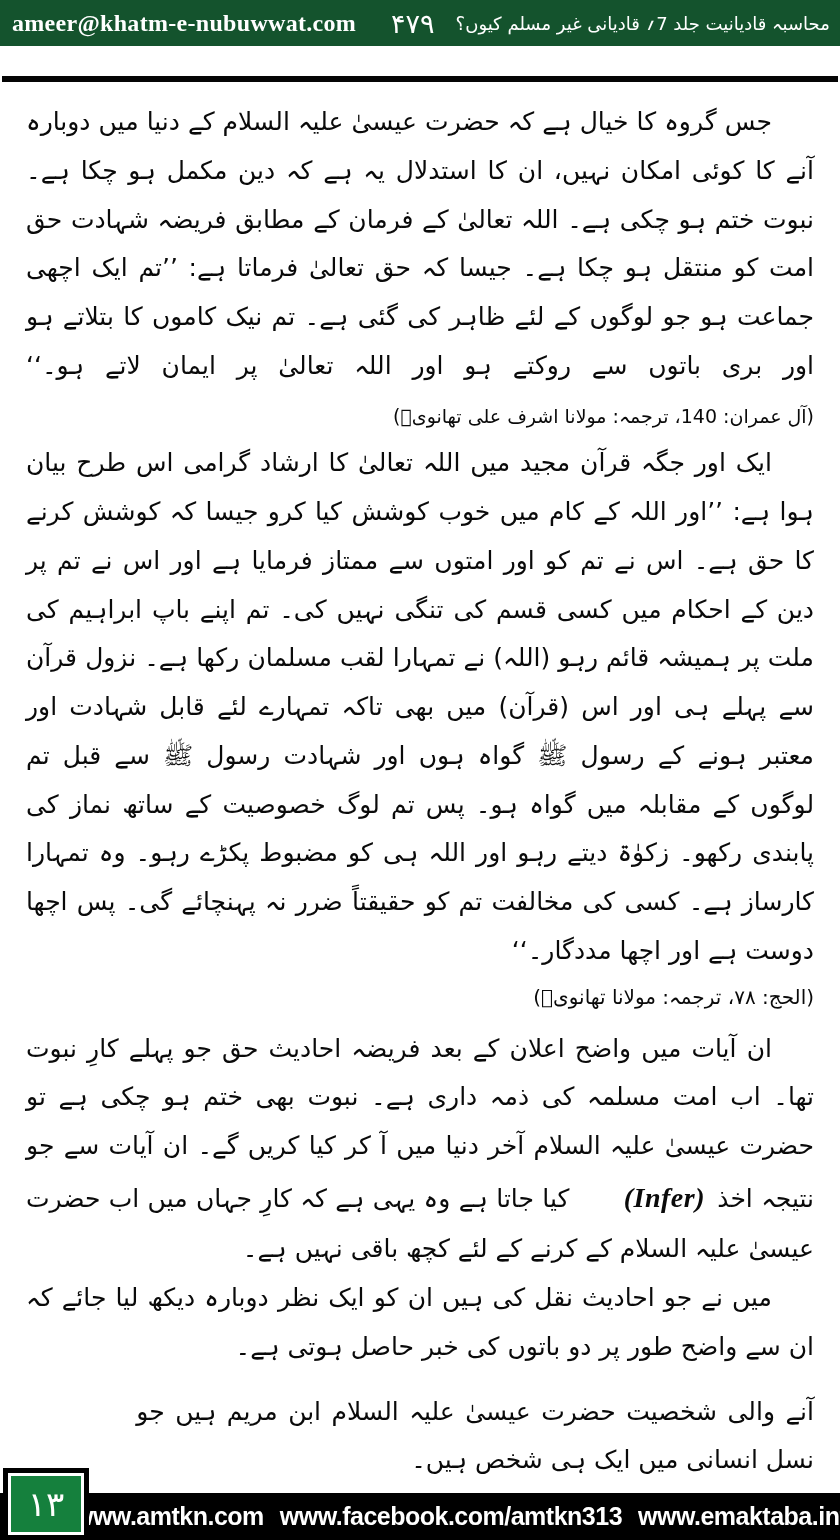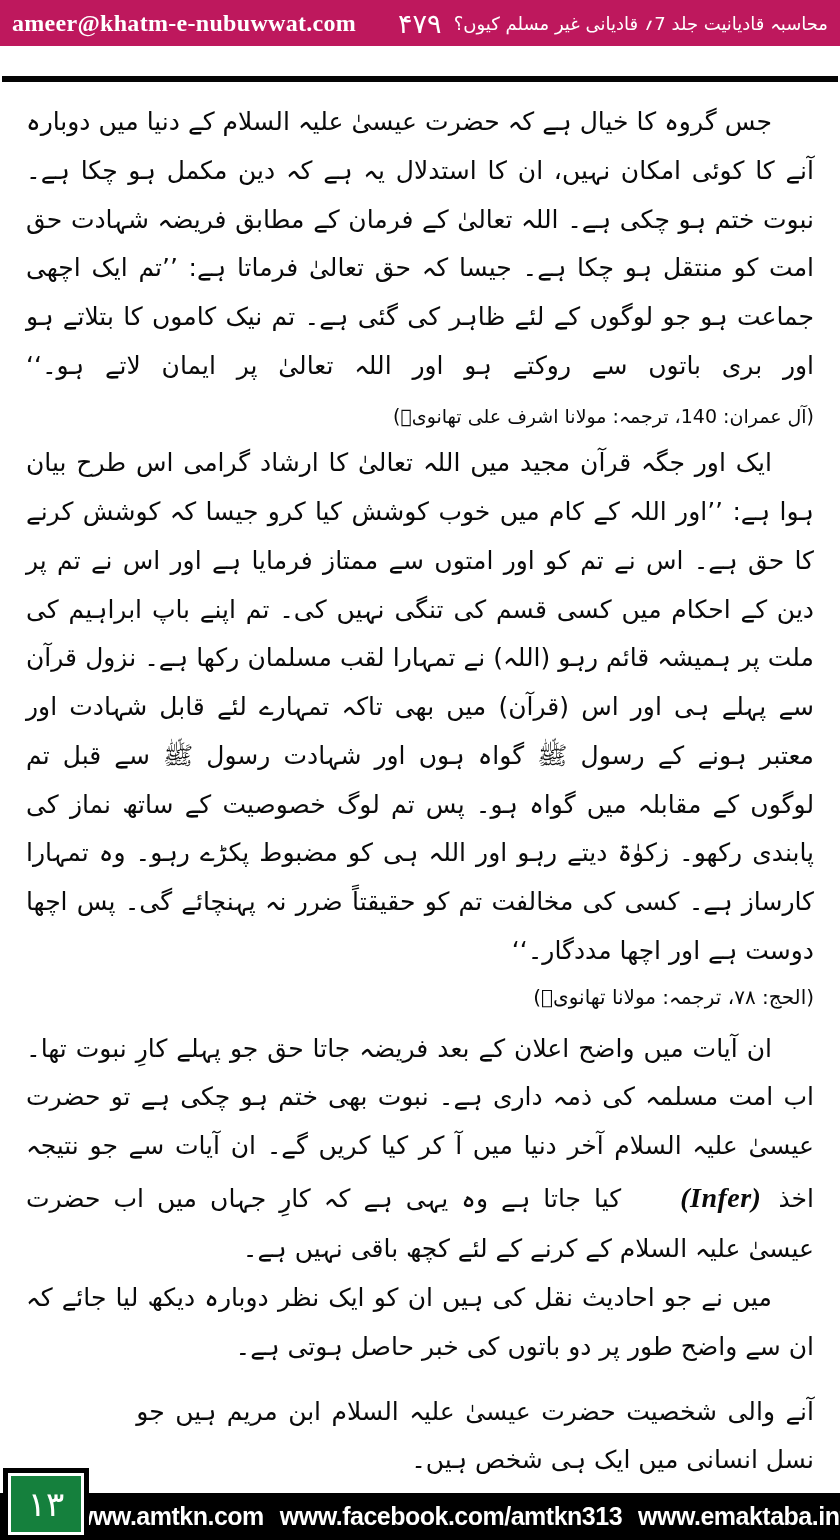--- a/index.html
+++ b/index.html
@@ -9,36 +9,37 @@
     margin: 0 auto;
     background: #ffffff;
     position: relative;
     overflow: hidden;
     font-family: "DejaVu Sans", sans-serif;
     color: #0b0b0b;
   }
   
   .topbar {
     height: 46px;
-    background: #be185d;
+    background: #14532d;
     color: #fff;
     display: flex;
     align-items: center;
     padding: 0 12px;
+    gap: 21px;
   }
   .hdr-email {
     font-family: "Liberation Serif", serif;
     font-weight: bold;
     font-size: 24px;
     letter-spacing: 0.3px;
     white-space: nowrap;
   }
   .hdr-pagenum {
     font-size: 27px;
-    margin-left: 42px;
+    margin-left: 14px;
     direction: rtl;
   }
   .hdr-title {
     margin-left: auto;
     font-size: 18px;
     direction: rtl;
     white-space: nowrap;
   }
   
   .rule-wrap { margin-top: 30px; padding: 0 2px; }
@@ -143,21 +144,21 @@
       <span class="cite">(آل عمران: 140، ترجمہ: مولانا اشرف علی تھانویؒ)</span>
     </p>
 
     <p>
       <span>ایک اور جگہ قرآن مجید میں اللہ تعالیٰ کا ارشاد گرامی اس طرح بیان ہوا ہے: ’’اور اللہ کے کام میں خوب کوشش کیا کرو جیسا کہ کوشش کرنے کا حق ہے۔ اس نے تم کو اور امتوں سے ممتاز فرمایا ہے اور اس نے تم پر دین کے احکام میں کسی قسم کی تنگی نہیں کی۔ تم اپنے باپ ابراہیم کی ملت پر ہمیشہ قائم رہو (اللہ) نے تمہارا لقب مسلمان رکھا ہے۔ نزول قرآن سے پہلے ہی اور اس (قرآن) میں بھی تاکہ تمہارے لئے قابل شہادت اور معتبر ہونے کے رسول ﷺ گواہ ہوں اور شہادت رسول ﷺ سے قبل تم لوگوں کے مقابلہ میں گواہ ہو۔ پس تم لوگ خصوصیت کے ساتھ نماز کی پابندی رکھو۔ زکوٰۃ دیتے رہو اور اللہ ہی کو مضبوط پکڑے رہو۔ وہ تمہارا کارساز ہے۔ کسی کی مخالفت تم کو حقیقتاً ضرر نہ پہنچائے گی۔ پس اچھا دوست ہے اور اچھا مددگار۔‘‘</span>
     </p>
 
     <p class="cite-line">(الحج: ۷۸، ترجمہ: مولانا تھانویؒ)</p>
 
     <p>
-      <span>ان آیات میں واضح اعلان کے بعد فریضہ جاتا حق جو پہلے کارِ نبوت تھا۔ اب امت مسلمہ کی ذمہ داری ہے۔ نبوت بھی ختم ہو چکی ہے تو حضرت عیسیٰ علیہ السلام آخر دنیا میں آ کر کیا کریں گے۔ ان آیات سے جو نتیجہ اخذ</span>
+      <span>ان آیات میں واضح اعلان کے بعد فریضہ احادیث حق جو پہلے کارِ نبوت تھا۔ اب امت مسلمہ کی ذمہ داری ہے۔ نبوت بھی ختم ہو چکی ہے تو حضرت عیسیٰ علیہ السلام آخر دنیا میں آ کر کیا کریں گے۔ ان آیات سے جو نتیجہ اخذ</span>
       <span class="latin">(Infer)</span>
       <span>کیا جاتا ہے وہ یہی ہے کہ کارِ جہاں میں اب حضرت عیسیٰ علیہ السلام کے کرنے کے لئے کچھ باقی نہیں ہے۔</span>
     </p>
 
     <p>
       <span>میں نے جو احادیث نقل کی ہیں ان کو ایک نظر دوبارہ دیکھ لیا جائے کہ ان سے واضح طور پر دو باتوں کی خبر حاصل ہوتی ہے۔</span>
     </p>
 
     <div class="list-item">
       <div class="li-text">آنے والی شخصیت حضرت عیسیٰ علیہ السلام ابن مریم ہیں جو نسل انسانی میں ایک ہی شخص ہیں۔</div>

